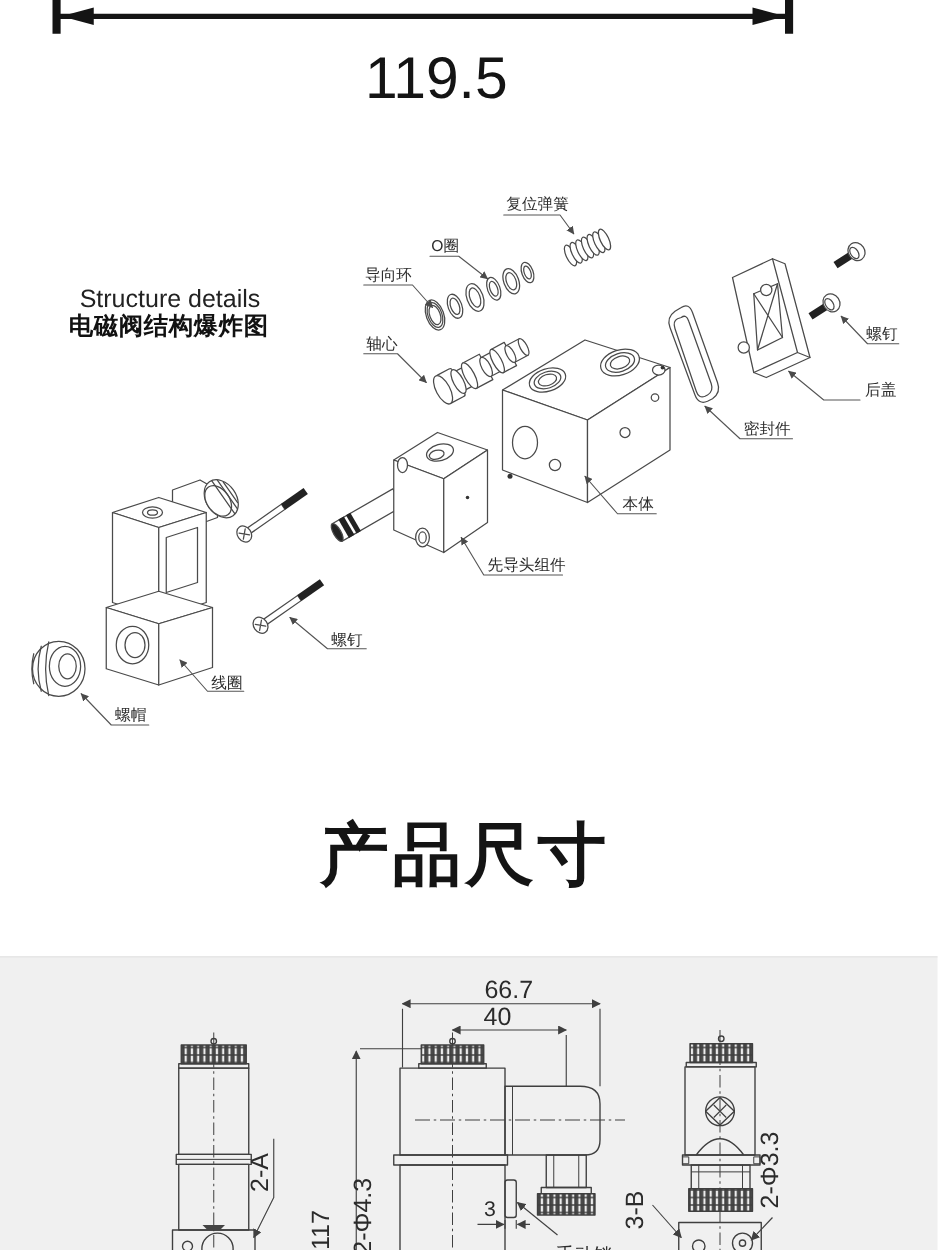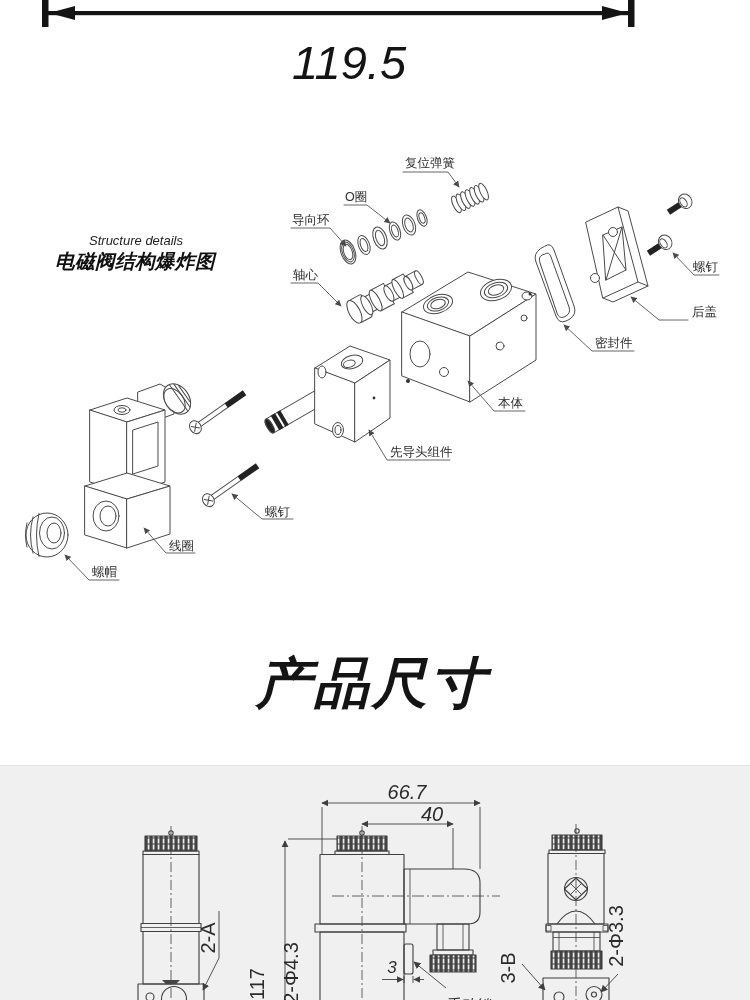--- a/index.html
+++ b/index.html
@@ -1,24 +1,24 @@
 <!DOCTYPE html>
 <html><head>
 <meta charset="utf-8">
 <style>
   html,body{margin:0;padding:0;width:750px;height:1000px;overflow:hidden;
     background:#ffffff;font-family:"Liberation Sans", sans-serif;color:#2d2d2d;}
   .sec{position:absolute;left:0;}
   .lbl{position:absolute;font-size:12.5px;color:#2d2d2d;white-space:nowrap;line-height:1;}
-  .ctr{transform:translate(-50%,-50%);font-style:italic;}
+  .ctr{transform:translate(-50%,-50%);}
   .rot{transform:translate(-50%,-50%) rotate(-90deg);}
   .dim{position:absolute;font-size:20px;color:#2b2b2b;white-space:nowrap;line-height:1;}
   .dim-s{position:absolute;font-size:17px;color:#2b2b2b;white-space:nowrap;line-height:1;}
   .cn{position:absolute;font-size:15px;color:#2b2b2b;white-space:nowrap;line-height:1;}
-  .titleEn{position:absolute;font-size:13px;color:#222;white-space:nowrap;}
+  .titleEn{position:absolute;font-size:20px;color:#222;white-space:nowrap;}
   .titleZh{position:absolute;font-size:19.5px;font-weight:600;color:#111;white-space:nowrap;letter-spacing:.5px;}
   .bigdim{position:absolute;font-size:47px;color:#141414;white-space:nowrap;line-height:1;}
   .heading{position:absolute;font-size:55px;font-weight:900;color:#141414;
     letter-spacing:3px;white-space:nowrap;}
   svg{position:absolute;left:0;top:0;}
   .gray{background:#f0f0f0;border-top:1px solid #e4e4e4;}
 </style>
 </head>
 <body>
 
@@ -321,21 +321,21 @@
       <rect x="543" y="212" width="66" height="23"></rect>
       <circle cx="594" cy="228.5" r="8"></circle>
       <circle cx="594" cy="228.5" r="2.5"></circle>
       <circle cx="559" cy="231" r="5"></circle>
       <path d="M522,198 L545,224" stroke-width="0.9" marker-end="url(#ar2)"></path>
       <path d="M618,208 L601,226" stroke-width="0.9" marker-end="url(#ar2)"></path>
     </g>
   </svg>
 
   <div class="dim ctr" style="left:407px;top:26px;">66.7</div>
-  <div class="dim ctr" style="left:432px;top:48px;text-align:right;">40</div>
+  <div class="dim ctr" style="left:398px;top:48px;text-align:right;">40</div>
   <div class="dim rot" style="left:257px;top:218px;">117</div>
   <div class="dim rot" style="left:291px;top:207px;">2-Φ4.3</div>
   <div class="dim-s ctr" style="left:392px;top:201px;">3</div>
   <div class="cn ctr" style="left:467px;top:224px;margin-top:14px;">手动销</div>
   <div class="dim rot" style="left:208px;top:172px;">2-A</div>
   <div class="dim rot" style="left:508px;top:202px;">3-B</div>
   <div class="dim rot" style="left:616px;top:170px;">2-Φ3.3</div>
 </div>
 
 </body></html>

